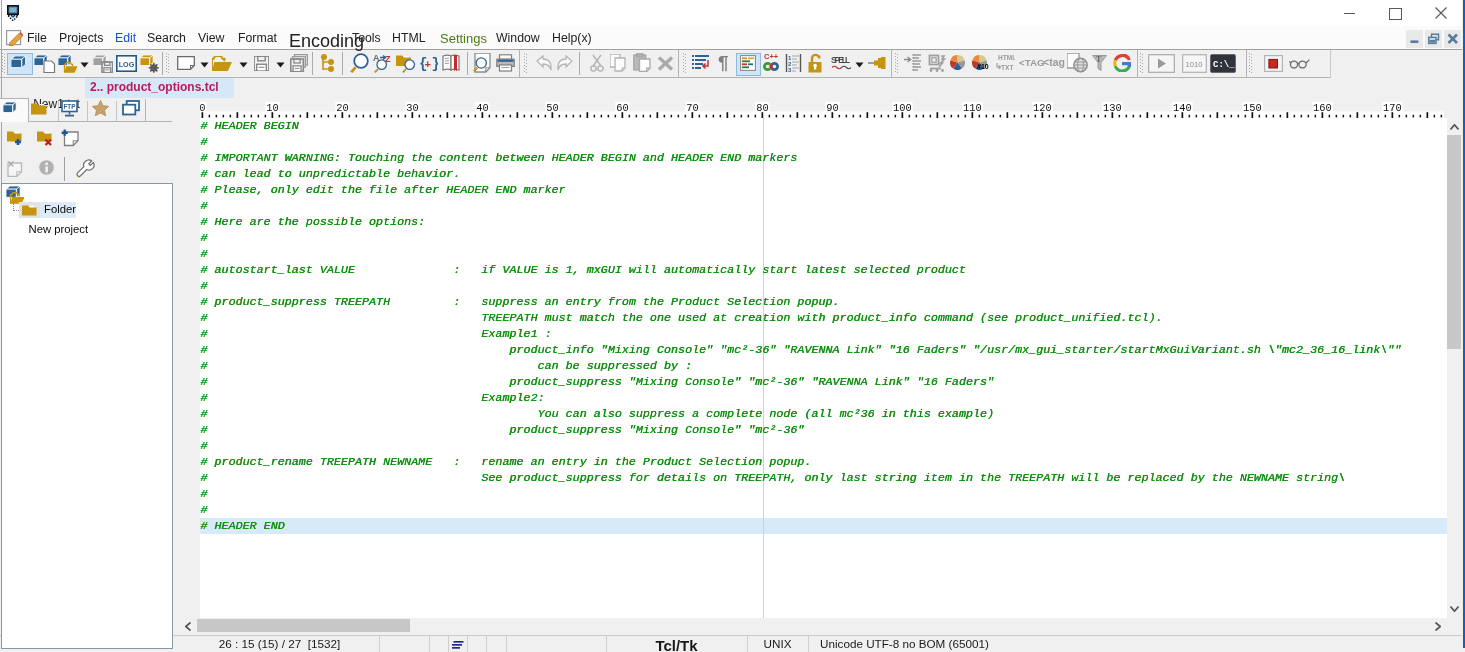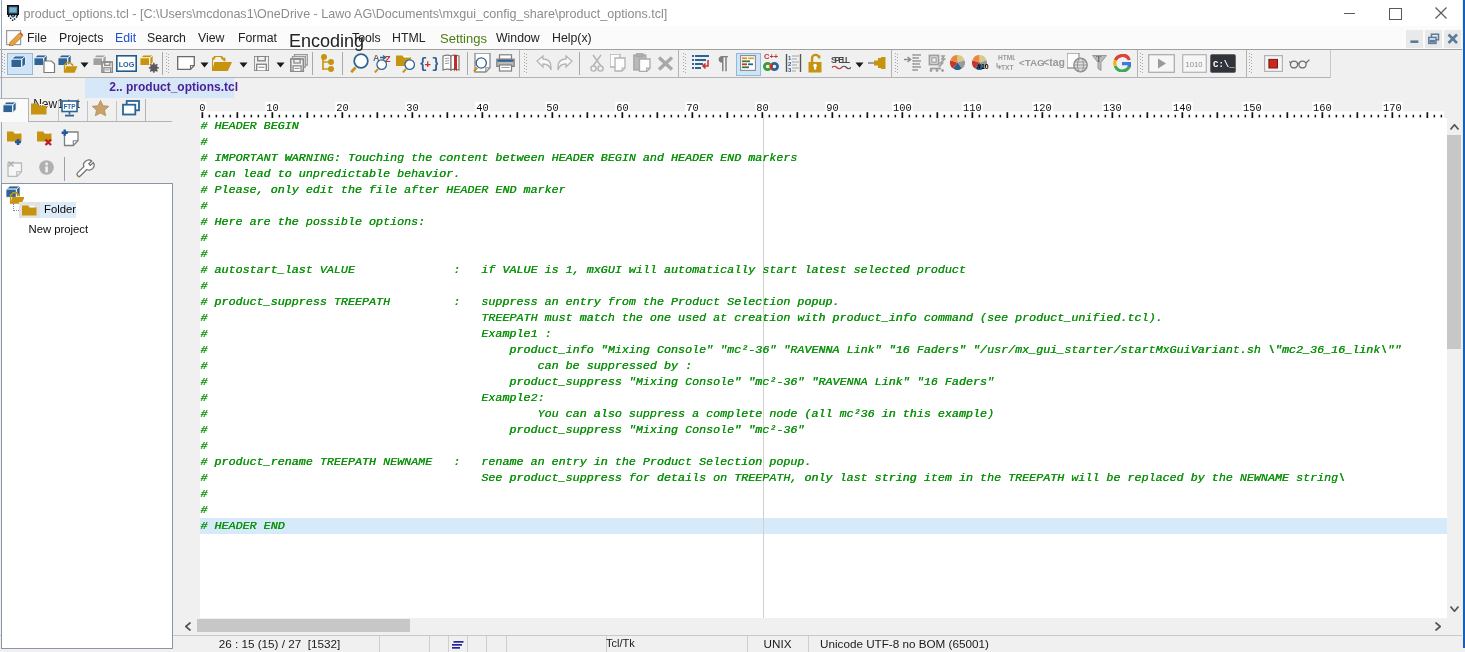--- a/index.html
+++ b/index.html
@@ -29,21 +29,20 @@
 <div style="position:absolute;left:0px;top:636px;width:1465px;height:16px;background:#f0f0f0;"></div>
 <div style="position:absolute;left:1px;top:0px;width:1px;height:648px;background:#9aa7b8;"></div>
 <div style="position:absolute;left:1461.5px;top:0px;width:1px;height:648px;background:#e8edf2;"></div>
 <div style="position:absolute;left:1462.5px;top:0px;width:2.5px;height:648px;background:#1660ba;"></div>
 <svg style="position:absolute;left:6.5px;top:5px;" width="12" height="16" viewBox="0 0 12 16">
       <rect x="0.8" y="0.8" width="10.4" height="8.4" fill="#3d85ad" stroke="#111" stroke-width="1.6"></rect>
       <rect x="2.6" y="2.6" width="6.8" height="4.6" fill="#7fb2c9"></rect>
       <path d="M1 10.6 L11 10.6 L6 15.6 Z" fill="none" stroke="#111" stroke-width="1.4" stroke-dasharray="1.6 1.2"></path>
       <path d="M3.6 10.8 L8.4 10.8 L6 13 Z" fill="#1d5e8c"></path>
     </svg>
-<div style="position:absolute;left:23.5px;top:6.5px;font-size:12.55px;color:#8c8c8c;white-space:pre;">product_options.tcl - [C:\Users\mcdonas1\OneDrive - Lawo AG\Documents\mxgui_config_share\product_options.tcl]</div>
 <div style="position:absolute;left:1344px;top:12.5px;width:11px;height:1.4px;background:#5a5a5a;"></div>
 <div style="position:absolute;left:1389px;top:7.5px;width:10.5px;height:10.5px;border:1.1px solid #5a5a5a;"></div>
 <svg style="position:absolute;left:1434.5px;top:7px;" width="12" height="12" viewBox="0 0 12 12">
       <path d="M0.5 0.5 L11.5 11.5 M11.5 0.5 L0.5 11.5" stroke="#5a5a5a" stroke-width="1.2"></path>
     </svg>
 <svg style="position:absolute;left:6px;top:29px;" width="19" height="17" viewBox="0 0 19 17">
       <rect x="0.6" y="1.6" width="14" height="14" fill="#fff" stroke="#9a9a9a" stroke-width="1.2"></rect>
       <path d="M4 13.5 L13.5 4 L16.5 7 L7 16.5 L3.5 17 Z" fill="#e8a33d" stroke="#a86a1e" stroke-width="0.8"></path>
       <path d="M13.5 4 L16.5 7 L17.4 6.1 L14.4 3.1 Z" fill="#d04a3a"></path>
     </svg>
@@ -452,21 +451,21 @@
       <g fill="none" stroke="#6f6f6f" stroke-width="1.3">
         <ellipse cx="5" cy="6.5" rx="3.6" ry="3.4"></ellipse>
         <ellipse cx="13.5" cy="6.5" rx="3.6" ry="3.4"></ellipse>
         <path d="M8.6 6 Q9.6 4.8 9.9 6"></path>
         <path d="M1.6 4.8 L0.4 3.4 M17.1 5 L20.4 1.6"></path>
       </g>
     </svg>
 <div style="position:absolute;left:1330px;top:50px;width:1px;height:28px;background:#c9c9c9;"></div>
 <div style="position:absolute;left:16.5px;top:80.5px;font-size:12px;color:#1a1a1a;margin-top:16px;">1.. New1.txt</div>
 <div style="position:absolute;left:85px;top:78px;width:148.5px;height:20px;background:#d6e8f8;"></div>
-<div style="position:absolute;left:90px;top:80px;font-size:12px;font-weight:bold;color:#4c1d95;width:148px;text-align:right;">2.. product_options.tcl</div>
+<div style="position:absolute;left:90px;top:80px;font-size:12px;font-weight:bold;color:#be185d;width:148px;text-align:left;">2.. product_options.tcl</div>
 <div style="position:absolute;left:0px;top:98px;width:29px;height:24px;background:#fafafa;border-top:1px solid #b3b3b3;border-right:1px solid #b3b3b3;box-sizing:border-box;"></div>
 <div style="position:absolute;left:57.5px;top:101px;width:1px;height:20px;background:#c3c3c3;"></div>
 <div style="position:absolute;left:86.5px;top:101px;width:1px;height:20px;background:#c3c3c3;"></div>
 <div style="position:absolute;left:115.5px;top:101px;width:1px;height:20px;background:#c3c3c3;"></div>
 <div style="position:absolute;left:145px;top:99px;width:1px;height:22px;background:#b3b3b3;"></div>
 <div style="position:absolute;left:29px;top:121px;width:143px;height:1px;background:#b3b3b3;"></div>
 <svg style="position:absolute;left:2.5px;top:101px;" width="15" height="15" viewBox="0 0 15 15">
       <g transform="translate(0,1)">
         <path d="M3.61 0 L13.11 0 L9.860999999999999 2.888 L0.361 2.888 Z" fill="#2E6396" stroke="#fff" stroke-width="0.8"></path>
         <path d="M13.11 0 L13.11 7.6000000000000005 L9.860999999999999 10.488 L9.860999999999999 2.888 Z" fill="#2E6396" stroke="#fff" stroke-width="0.8"></path>
@@ -828,16 +827,16 @@
 <div style="position:absolute;left:747px;top:636px;width:1px;height:16px;background:#cfcfcf;"></div>
 <div style="position:absolute;left:808px;top:636px;width:1px;height:16px;background:#cfcfcf;"></div>
 <div style="position:absolute;left:180px;top:636.5px;font-size:11.7px;color:#1a1a1a;width:199px;text-align:center;white-space:pre;">26 : 15 (15) / 27&nbsp;&nbsp;[1532]</div>
 <svg style="position:absolute;left:452px;top:640.5px;" width="12" height="9" viewBox="0 0 12 9">
       <g fill="#24249c">
         <rect x="1.5" y="0" width="10" height="1.7"></rect>
         <rect x="0" y="3" width="10" height="1.7"></rect>
         <rect x="0" y="6" width="8" height="1.7"></rect>
       </g>
     </svg>
-<div style="position:absolute;left:606px;top:636.5px;font-size:11px;color:#1a1a1a;width:141px;text-align:left;">Tcl/Tk</div>
+<div style="position:absolute;left:606px;top:636.5px;font-size:15px;color:#1a1a1a;width:141px;text-align:center;font-weight:bold;">Tcl/Tk</div>
 <div style="position:absolute;left:747px;top:636.5px;font-size:11.7px;color:#1a1a1a;width:61px;text-align:center;">UNIX</div>
 <div style="position:absolute;left:820px;top:636.5px;font-size:11.7px;color:#1a1a1a;">Unicode UTF-8 no BOM (65001)</div>
 </div>
 
 </body></html>

